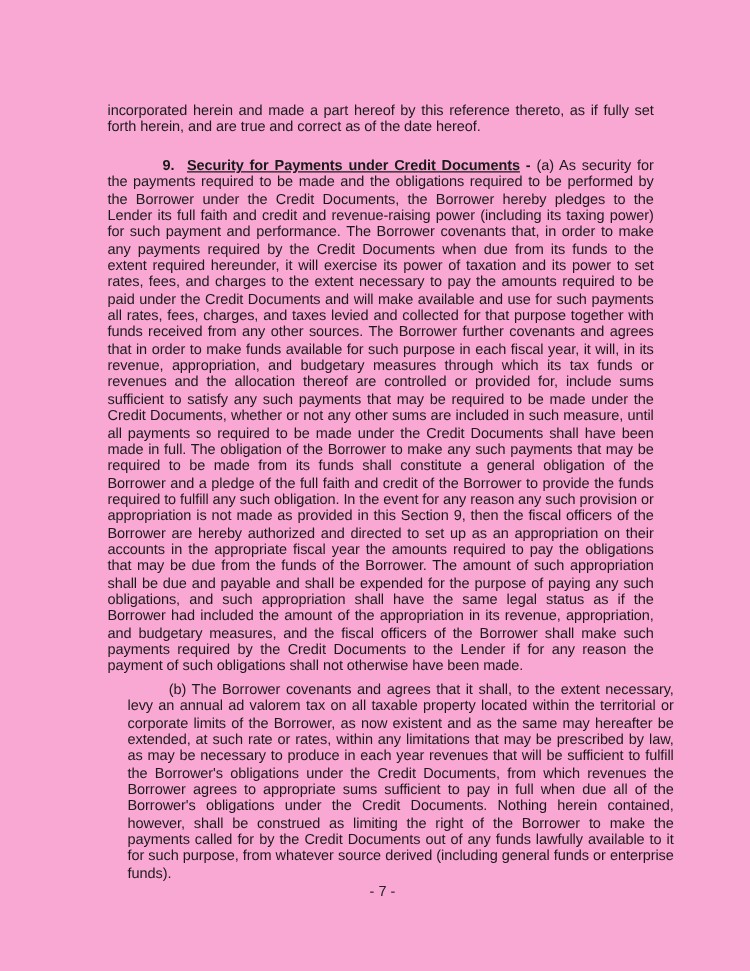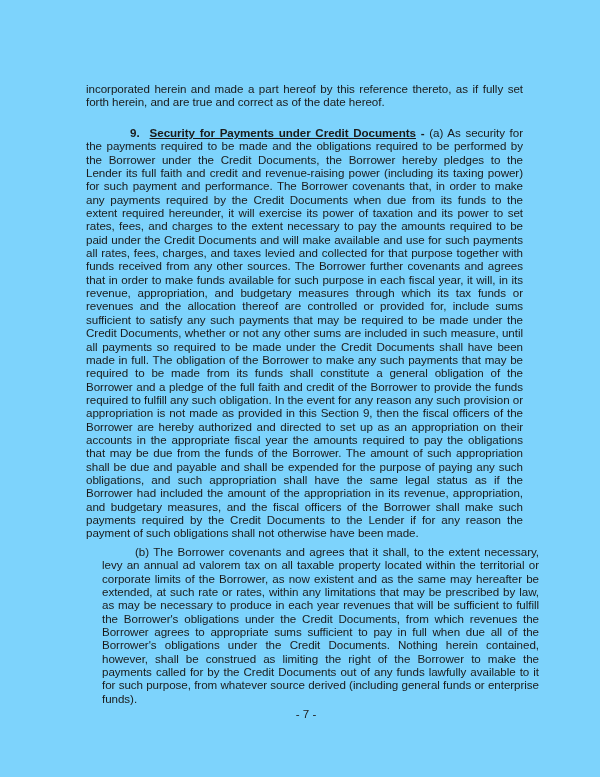--- a/index.html
+++ b/index.html
@@ -12,21 +12,21 @@
     height: 777px;
     position: relative;
     overflow: hidden;
     font-family: "Liberation Sans", sans-serif;
     color: #1a1a1a;
   }
   .page {
     position: absolute;
     left: 0; top: 0;
     width: 600px; height: 777px;
-    background: #7dd3fc;
+    background: #f9a8d4;
   }
   .body-text {
     position: absolute;
     left: 86px;
     width: 437px;
     font-size: 11.6px;
     line-height: 13.35px;
     text-align: justify;
     letter-spacing: -0.05px;
   }

